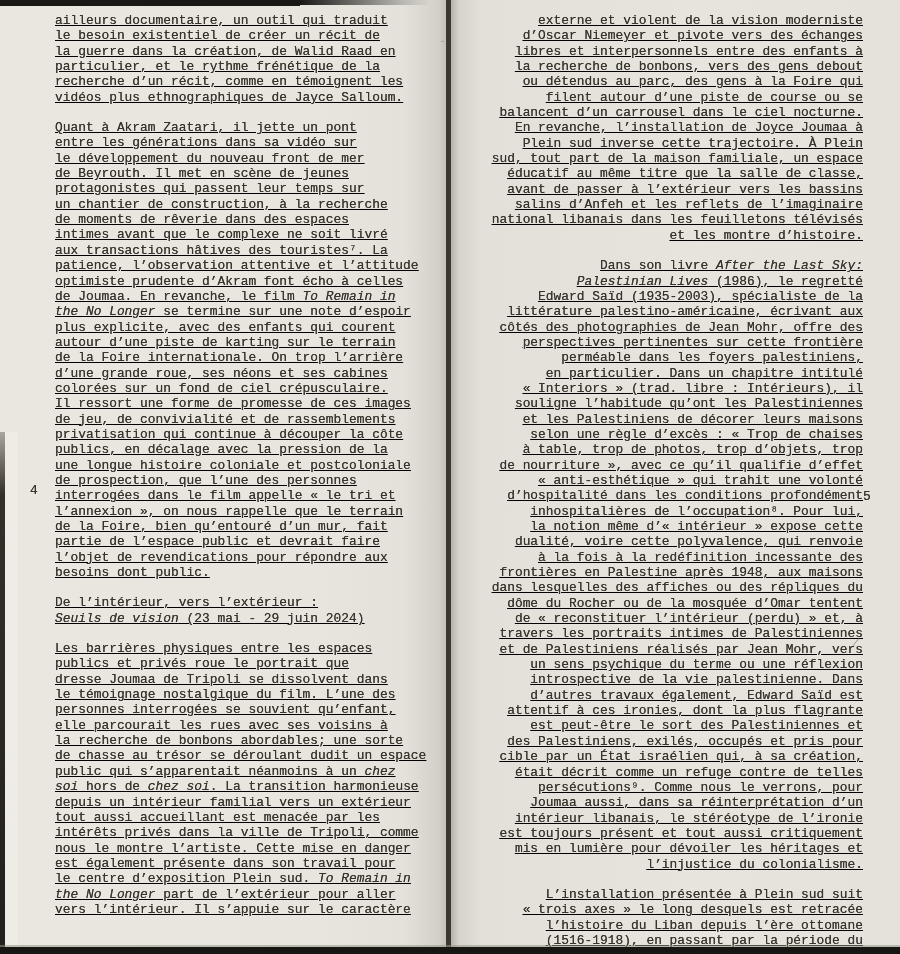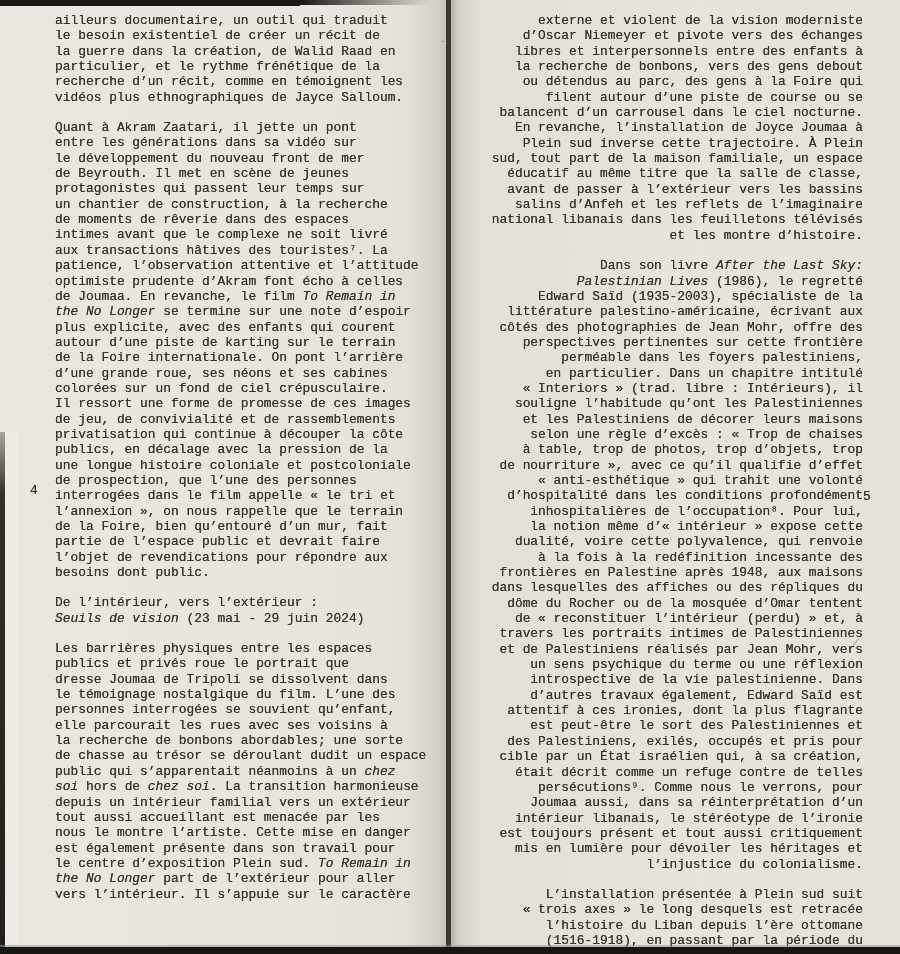--- a/index.html
+++ b/index.html
@@ -27,21 +27,21 @@
     background:linear-gradient(#aaa69e,#33302a 12%,#22201c);}
   .left-edge-light{position:absolute;left:5px;top:432px;width:13px;height:522px;background:#efede6;opacity:.75;}
   .col{position:absolute;top:13px;width:382px;}
   .col-left{left:55px;}
   .col-right{left:481px;text-align:right;}
   .line{
     white-space:pre;font-size:12.9px;line-height:15.35px;color:#38342d;
     text-shadow:0 0 .5px rgba(52,48,41,.85);
   }
   .it{font-style:italic;}
-  .block{margin-top:15px;}
+  .block{margin-top:15px;text-decoration:underline;}
   .block:first-child{margin-top:0;}
   .block.heading{}
   .page-num{
     position:absolute;font-size:12.9px;color:#38342d;
     text-shadow:0 0 .5px rgba(52,48,41,.85);
   }
   .page-num-left{left:30px;top:483px;}
   .page-num-right{left:863px;top:489px;}
   .artifact{position:absolute;color:#8d8a80;font-size:10px;}
   .artifact-1{left:440px;top:40px;transform:rotate(10deg);}
@@ -71,21 +71,21 @@
       <div class="line"><span>un chantier de construction, à la recherche</span></div>
       <div class="line"><span>de moments de rêverie dans des espaces</span></div>
       <div class="line"><span>intimes avant que le complexe ne soit livré</span></div>
       <div class="line"><span>aux transactions hâtives des touristes⁷. La</span></div>
       <div class="line"><span>patience, l’observation attentive et l’attitude</span></div>
       <div class="line"><span>optimiste prudente d’Akram font écho à celles</span></div>
       <div class="line"><span>de Joumaa. En revanche, le film </span><span class="it">To Remain in</span></div>
       <div class="line"><span class="it">the No Longer</span><span> se termine sur une note d’espoir</span></div>
       <div class="line"><span>plus explicite, avec des enfants qui courent</span></div>
       <div class="line"><span>autour d’une piste de karting sur le terrain</span></div>
-      <div class="line"><span>de la Foire internationale. On pont l’arrière</span></div>
+      <div class="line"><span>de la Foire internationale. On trop l’arrière</span></div>
       <div class="line"><span>d’une grande roue, ses néons et ses cabines</span></div>
       <div class="line"><span>colorées sur un fond de ciel crépusculaire.</span></div>
       <div class="line"><span>Il ressort une forme de promesse de ces images</span></div>
       <div class="line"><span>de jeu, de convivialité et de rassemblements</span></div>
       <div class="line"><span>privatisation qui continue à découper la côte</span></div>
       <div class="line"><span>publics, en décalage avec la pression de la</span></div>
       <div class="line"><span>une longue histoire coloniale et postcoloniale</span></div>
       <div class="line"><span>de prospection, que l’une des personnes</span></div>
       <div class="line"><span>interrogées dans le film appelle « le tri et</span></div>
       <div class="line"><span>l’annexion », on nous rappelle que le terrain</span></div>
@@ -104,20 +104,21 @@
       <div class="line"><span>dresse Joumaa de Tripoli se dissolvent dans</span></div>
       <div class="line"><span>le témoignage nostalgique du film. L’une des</span></div>
       <div class="line"><span>personnes interrogées se souvient qu’enfant,</span></div>
       <div class="line"><span>elle parcourait les rues avec ses voisins à</span></div>
       <div class="line"><span>la recherche de bonbons abordables; une sorte</span></div>
       <div class="line"><span>de chasse au trésor se déroulant dudit un espace</span></div>
       <div class="line"><span>public qui s’apparentait néanmoins à un </span><span class="it">chez</span></div>
       <div class="line"><span class="it">soi</span><span> hors de </span><span class="it">chez soi</span><span>. La transition harmonieuse</span></div>
       <div class="line"><span>depuis un intérieur familial vers un extérieur</span></div>
       <div class="line"><span>tout aussi accueillant est menacée par les</span></div>
+      <div class="line"><span>intérêts privés dans la ville de Tripoli, comme</span></div>
       <div class="line"><span>nous le montre l’artiste. Cette mise en danger</span></div>
       <div class="line"><span>est également présente dans son travail pour</span></div>
       <div class="line"><span>le centre d’exposition Plein sud. </span><span class="it">To Remain in</span></div>
       <div class="line"><span class="it">the No Longer</span><span> part de l’extérieur pour aller</span></div>
       <div class="line"><span>vers l’intérieur. Il s’appuie sur le caractère</span></div>
     </div>
   </div>
 <div class="col col-right">
     <div class="block para">
       <div class="line"><span>externe et violent de la vision moderniste</span></div>

